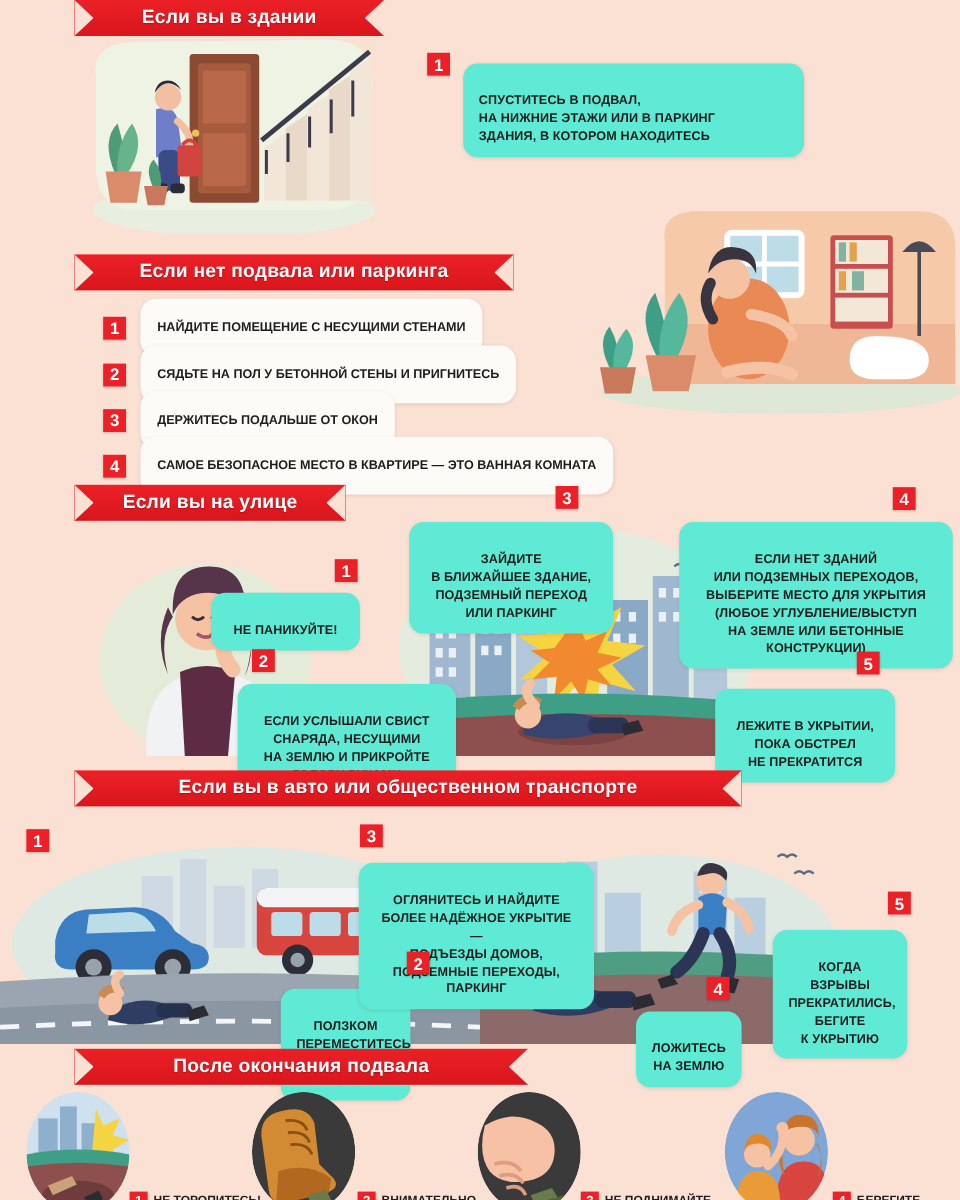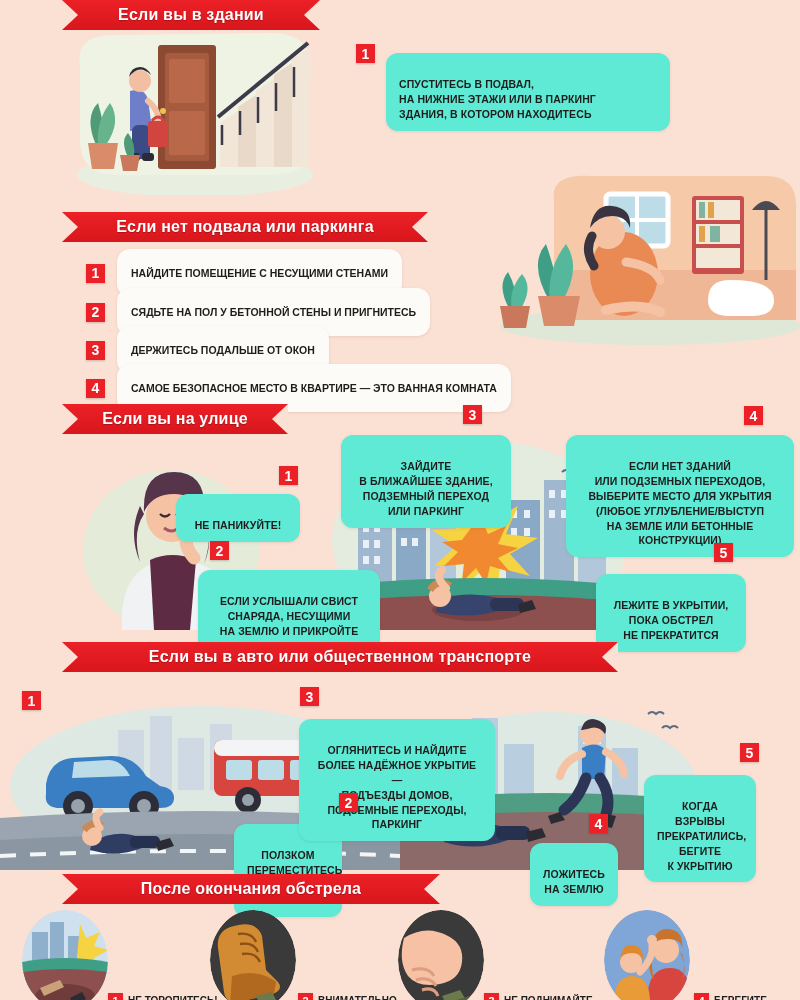--- a/index.html
+++ b/index.html
@@ -471,21 +471,21 @@
 
   <div class="num" style="left:740px; top:743px;">5</div>
   <div class="bubble c" style="left:644px; top:761px; width:112px; white-space:pre-line;">
     <span>КОГДА ВЗРЫВЫ
 ПРЕКРАТИЛИСЬ,
 БЕГИТЕ
 К УКРЫТИЮ</span>
   </div>
 
   <div class="ribbon" style="left:62px; top:874px; width:378px;">
-    <span>После окончания обстрела</span>
+    <span>После окончания подвала</span>
   </div>
 
   <div class="circlepic" style="left:22px; top:910px; width:86px; height:100px;">
     <svg viewBox="0 0 86 100" width="86" height="100">
       <ellipse cx="43" cy="50" rx="43" ry="50" fill="#cfe0ee"></ellipse>
       <g fill="#8fb0cc">
         <rect x="10" y="22" width="16" height="34"></rect>
         <rect x="28" y="12" width="14" height="44"></rect>
         <rect x="46" y="26" width="16" height="30"></rect>
       </g>

